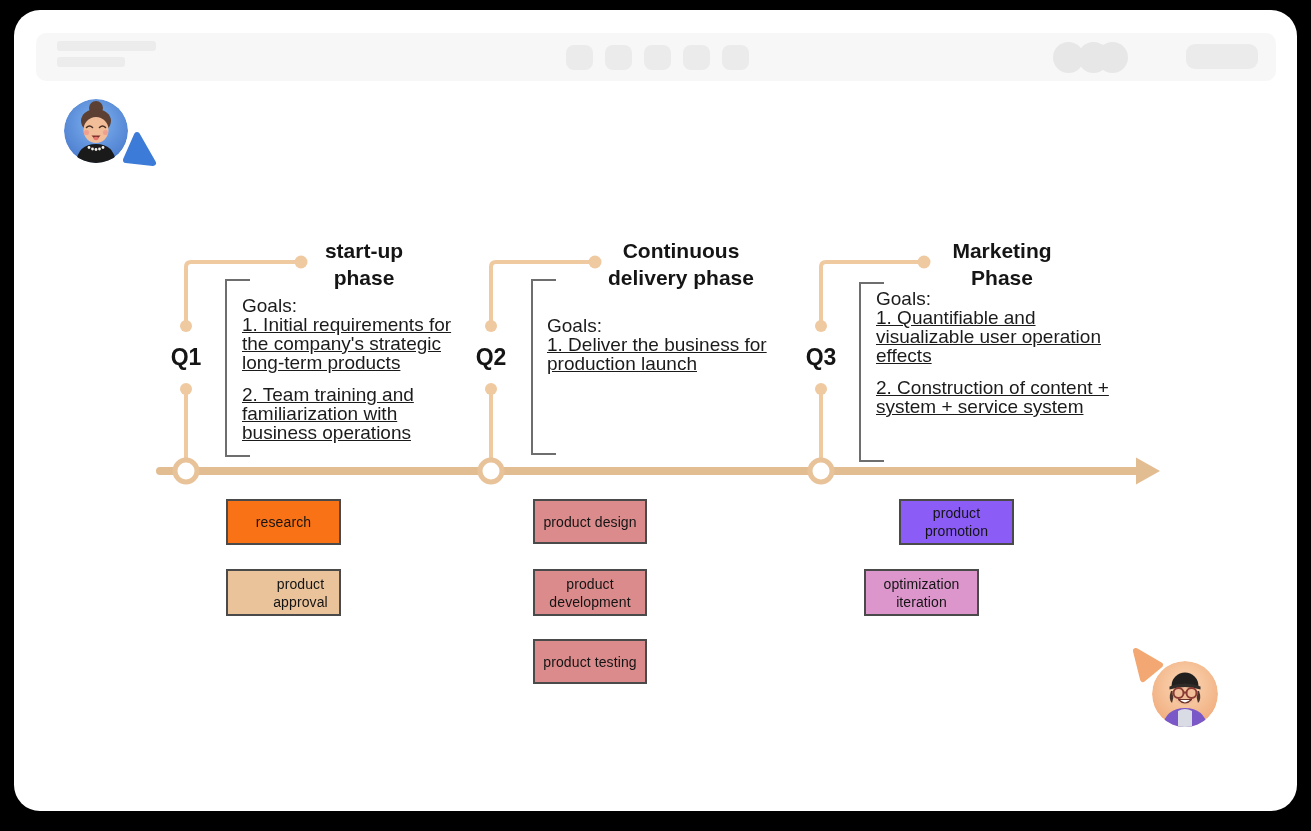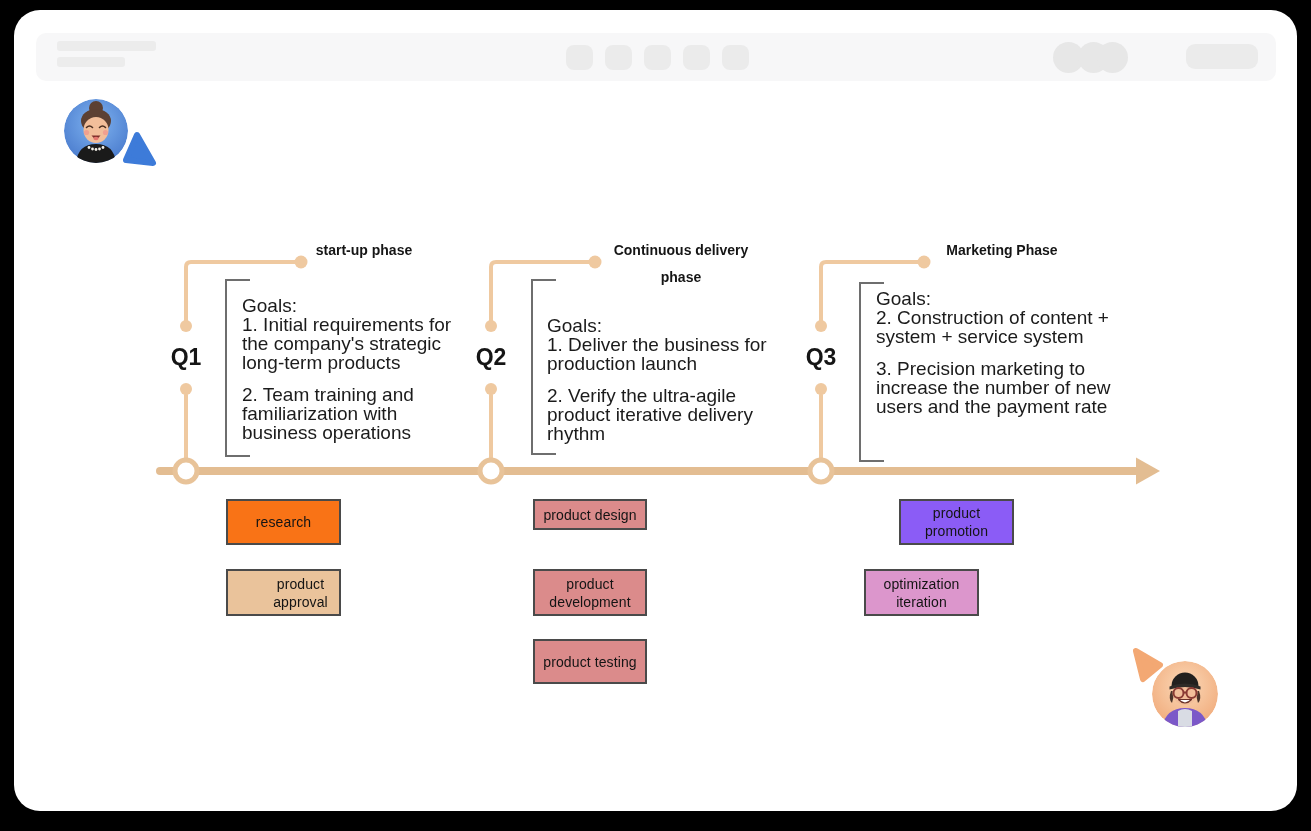--- a/index.html
+++ b/index.html
@@ -14,27 +14,27 @@
   .toolbar{
     position:absolute;left:36px;top:33px;width:1240px;height:48px;
     background:#f7f7f8;border-radius:10px;
   }
   .skel{position:absolute;background:#ececec;border-radius:3px;}
   .tool-btn{position:absolute;width:27px;height:25px;top:45px;background:#ebebeb;border-radius:8px;}
   .stack-circle{position:absolute;width:31px;height:31px;top:42px;background:#e7e7e7;border-radius:50%;}
   .tool-action{position:absolute;left:1186px;top:44px;width:72px;height:25px;background:#ebebeb;border-radius:9px;}
   .overlay{position:absolute;left:0;top:0;pointer-events:none;}
   .phase-title{
-    position:absolute;text-align:center;font-weight:700;font-size:14px;line-height:27px;color:#151515;
+    position:absolute;text-align:center;font-weight:700;font-size:21px;line-height:27px;color:#151515;
   }
   .q-label{
     position:absolute;width:60px;text-align:center;font-weight:700;font-size:23px;color:#151515;
   }
   .goals{position:absolute;font-size:19px;line-height:19px;color:#1b1b1b;}
-  .goals p{margin:0 0 13px 0;}
+  .goals p{margin:0 0 13px 0;text-decoration:underline;}
   .goals .goals-h{margin:0;}
   .task{
     position:absolute;display:flex;align-items:center;justify-content:center;
     border:2px solid #4a4a4a;box-sizing:border-box;text-align:center;
     font-size:14px;line-height:18px;color:#141414;letter-spacing:.1px;padding:0 2px;
   }
   .avatar{position:absolute;}
 </style>
 </head>
 <body>
@@ -106,35 +106,34 @@
 <div class="q-label" style="left:791px;top:344px;">Q3</div>
 
 <div class="goals" style="left:242px;top:296px;width:210px;">
   <div class="goals-h">Goals:</div>
   <p>1. Initial requirements for the company's strategic long-term products</p>
   <p>2. Team training and familiarization with business operations</p>
 </div>
 <div class="goals" style="left:547px;top:316px;width:225px;">
   <div class="goals-h">Goals:</div>
   <p>1. Deliver the business for production launch</p>
-  <p>2. Verify the ultra-agile product iterative delivery rhythm</p>
 </div>
 <div class="goals" style="left:876px;top:289px;width:262px;">
   <div class="goals-h">Goals:</div>
+  <p>1. Quantifiable and visualizable user operation effects</p>
   <p>2. Construction of content + system + service system</p>
-  <p>3. Precision marketing to increase the number of new users and the payment rate</p>
 </div>
 
 <div class="task" style="left: 226px; top: 499px; width: 115px; height: 46px; background: #f97316;">
   <span>research</span>
 </div>
 <div class="task" style="left: 226px; top: 569px; width: 115px; height: 47px; background: rgb(234, 195, 155); padding-left: 36px;">
   <span>product approval</span>
 </div>
-<div class="task" style="left: 533px; top: 499px; width: 114px; height: 31px; background: rgb(219, 139, 139);">
+<div class="task" style="left: 533px; top: 499px; width: 114px; height: 45px; background: rgb(219, 139, 139);">
   <span>product design</span>
 </div>
 <div class="task" style="left: 533px; top: 569px; width: 114px; height: 47px; background: rgb(219, 139, 139);">
   <span>product development</span>
 </div>
 <div class="task" style="left: 533px; top: 639px; width: 114px; height: 45px; background: rgb(219, 139, 139); text-align: center;">
   <span>product testing</span>
 </div>
 <div class="task" style="left: 899px; top: 499px; width: 115px; height: 46px; background: #8b5cf6;">
   <span>product promotion</span>

